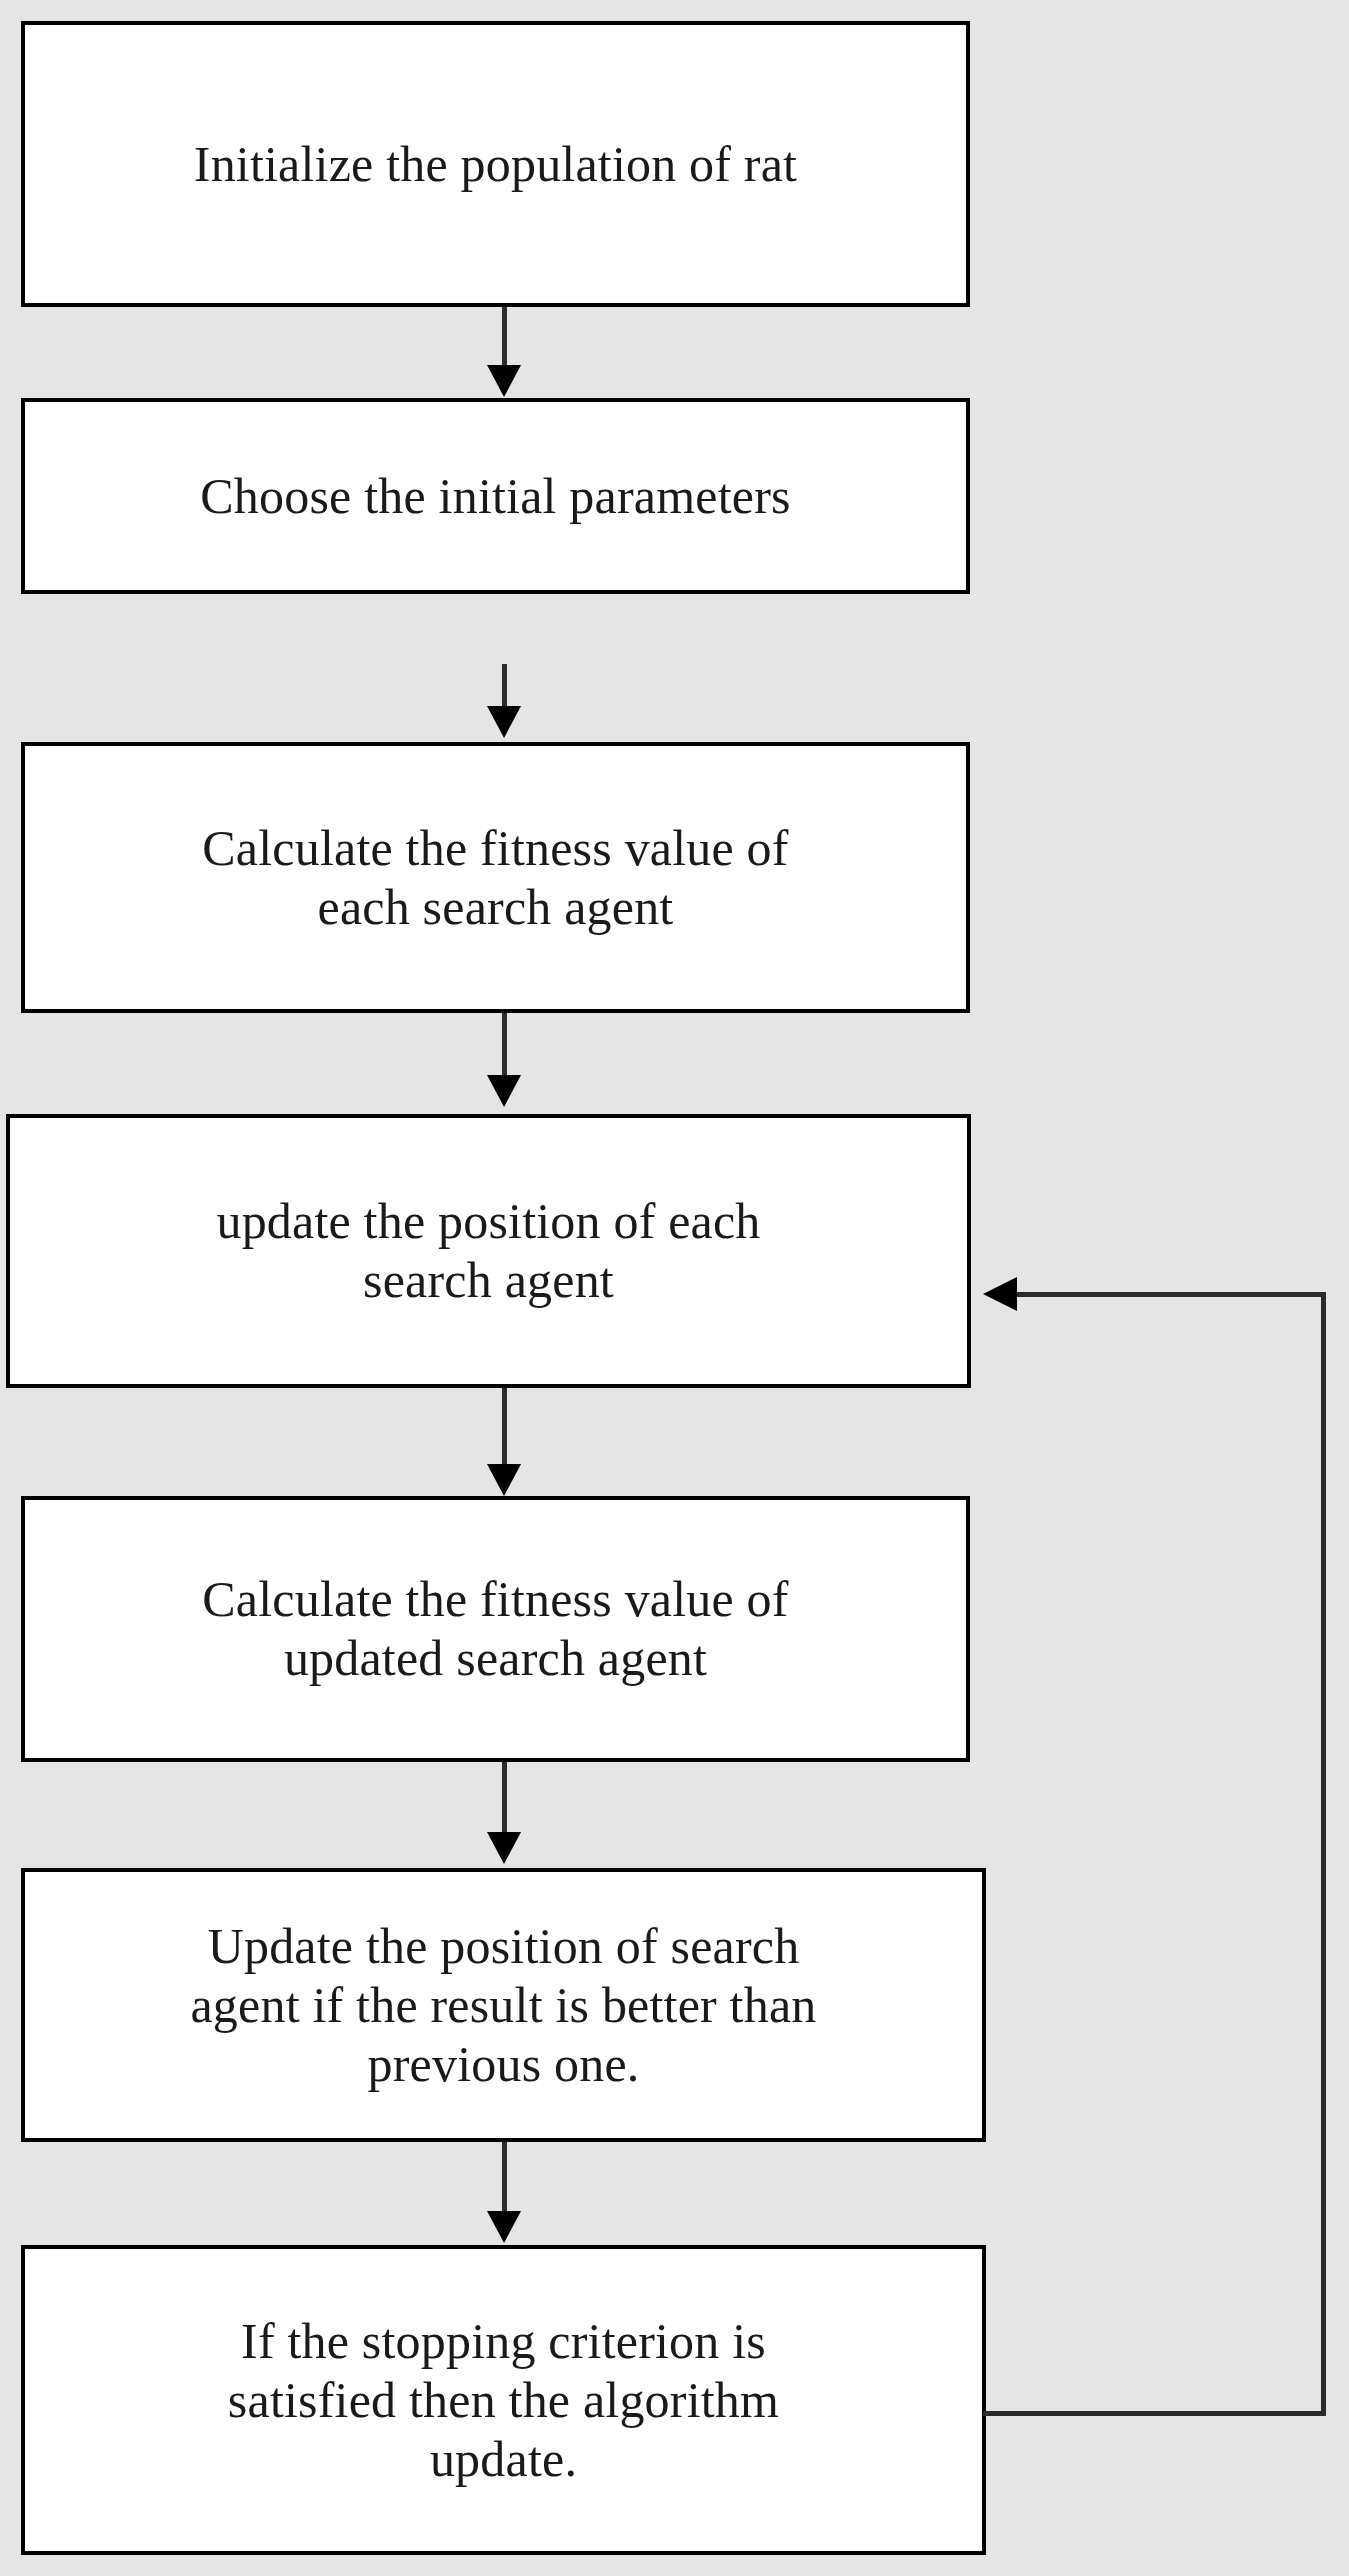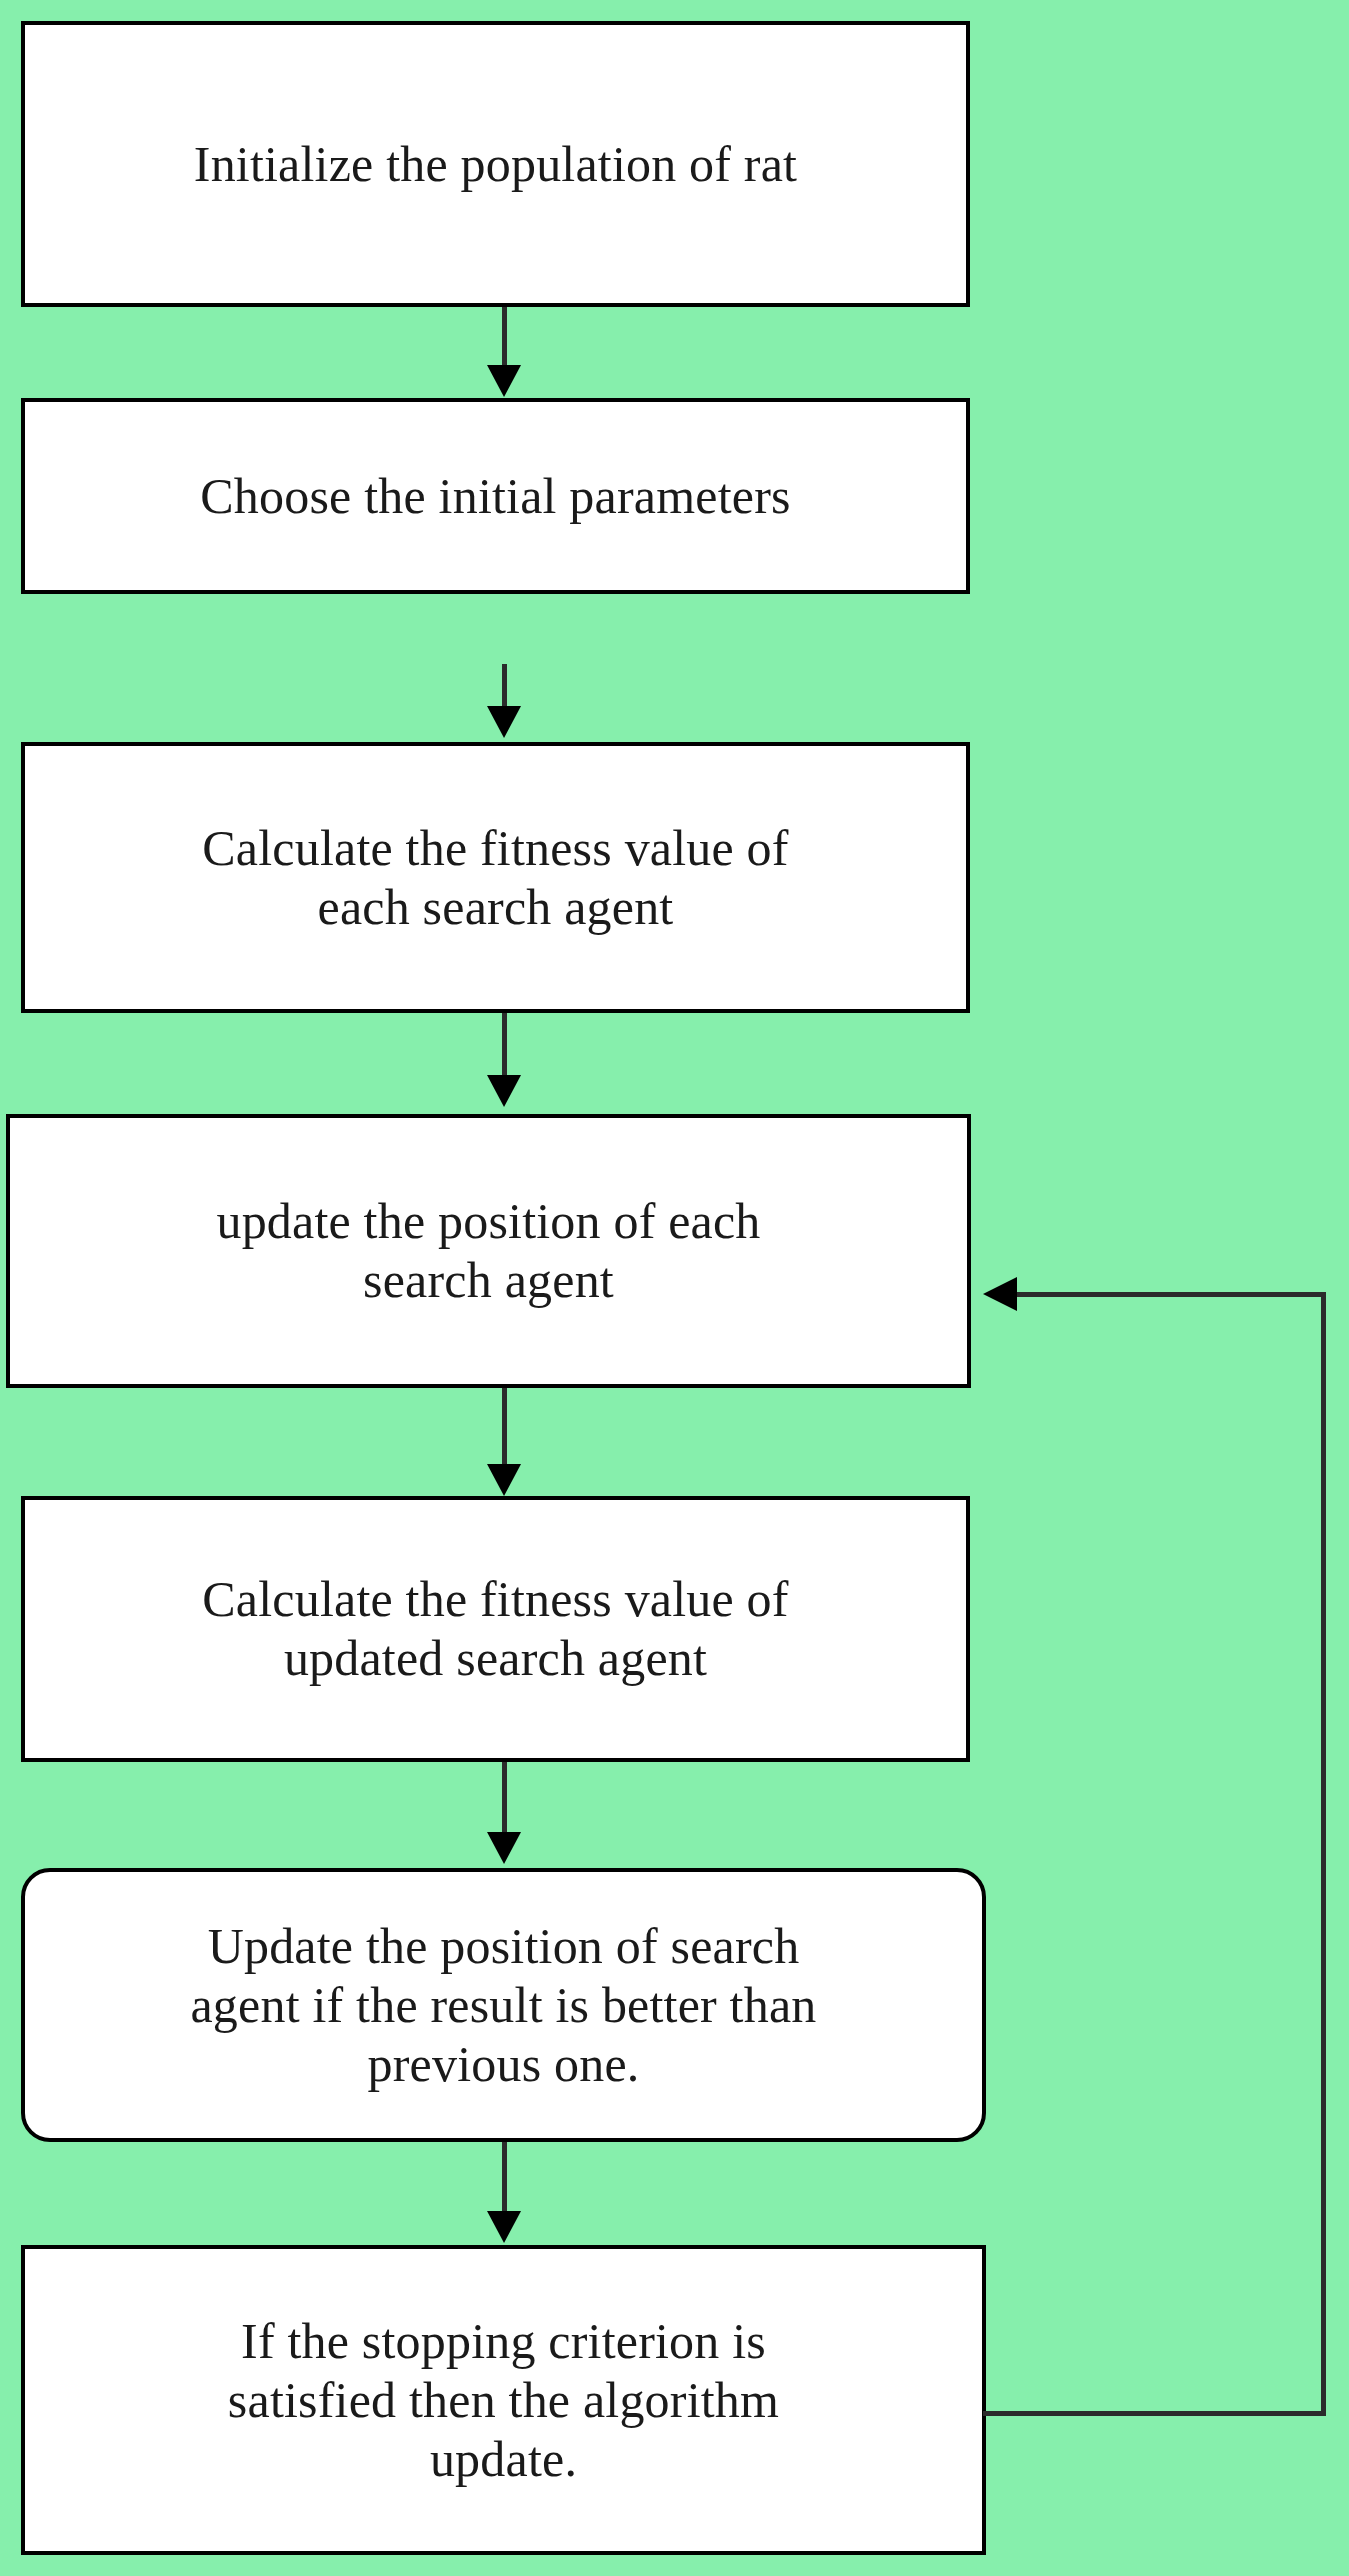--- a/index.html
+++ b/index.html
@@ -8,21 +8,21 @@
     padding: 0;
     background: #ffffff;
   }
   body {
     font-family: "Liberation Serif", "DejaVu Serif", serif;
   }
   #canvas {
     position: relative;
     width: 1349px;
     height: 2576px;
-    background: #86efac;
+    background: #e5e5e5;
     overflow: hidden;
   }
   .node {
     position: absolute;
     box-sizing: border-box;
     border: 4.4px solid #000000;
     background: #ffffff;
     display: flex;
     align-items: center;
     justify-content: center;
@@ -115,21 +115,21 @@
   <div class="node" style="left:21px; top:1496px; width:949px; height:266px;">
     <span class="label">
       <span class="ln">Calculate the fitness value of</span>
       <span class="ln">updated search agent</span>
     </span>
   </div>
 
   <div class="edge-v" style="left:502px; top:1762px; width:5.3px; height:80px;"></div>
   <div class="arrow-down" style="left:487px; top:1832px;"></div>
 
-  <div class="node" style="left:21px; top:1868px; width:965px; height:274px;border-radius:29px;">
+  <div class="node" style="left:21px; top:1868px; width:965px; height:274px;">
     <span class="label">
       <span class="ln">Update the position of search</span>
       <span class="ln">agent if the result is better than</span>
       <span class="ln">previous one.</span>
     </span>
   </div>
 
   <div class="edge-v" style="left:502px; top:2142px; width:5.3px; height:76px;"></div>
   <div class="arrow-down" style="left:487px; top:2211px;"></div>
 

